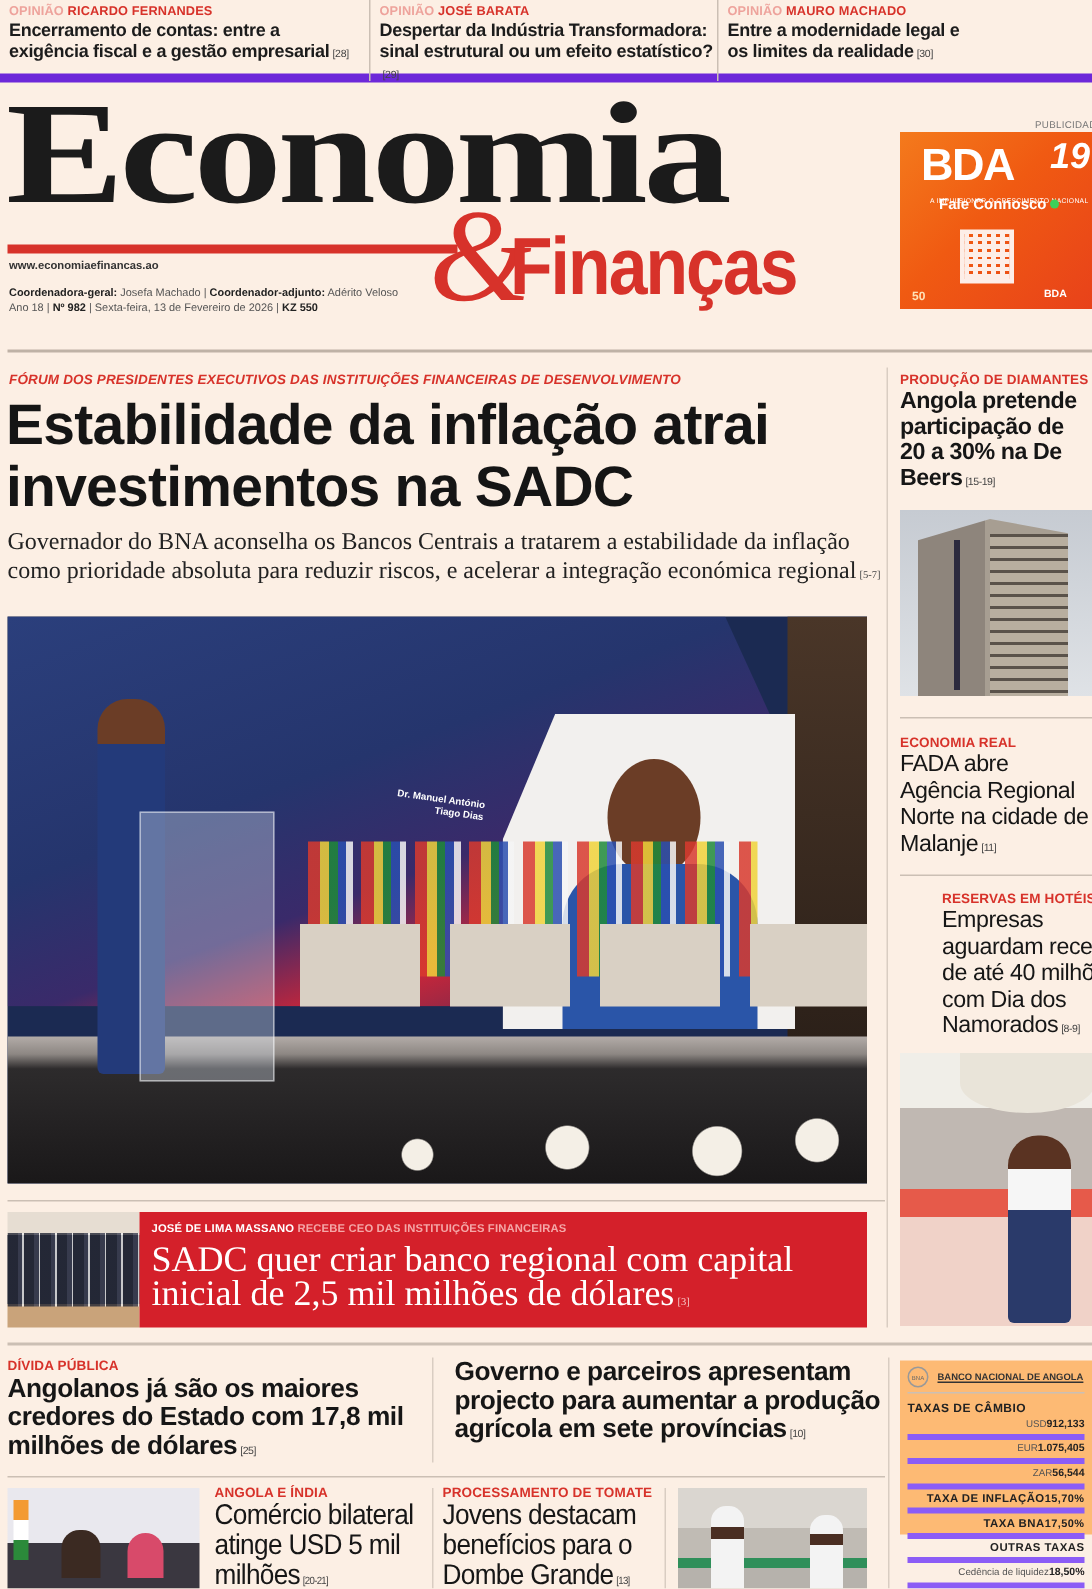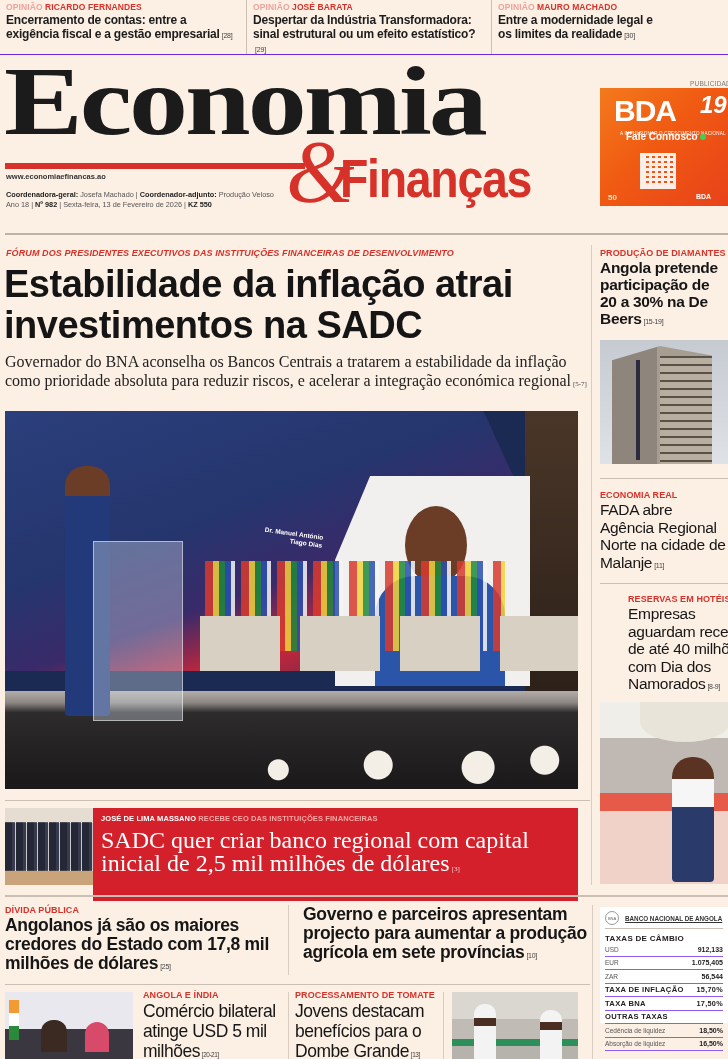--- a/index.html
+++ b/index.html
@@ -4,21 +4,21 @@
 <style>
   * { box-sizing: border-box; margin: 0; padding: 0; }
   html, body { width: 728px; height: 1059px; overflow: hidden; }
   body { background: #fcefe4; color: #1a1a1a; font-family: "Liberation Sans", sans-serif; position: relative; }
   .abs { position: absolute; }
   .kicker { color: #d7322a; font-family: "Liberation Sans", sans-serif; font-weight: bold; font-size: 9px; letter-spacing: 0.1px; text-transform: uppercase; line-height: 11px; }
   .kicker .dim { color: #e9928c; }
   .ref { font-size: 7px; font-weight: normal; color: #444; vertical-align: baseline; margin-left: 2px; }
 
   
-  .opinion-strip { left: 0; top: 0; width: 728px; height: 55px; border-bottom: 1px solid #6d28d9; }
+  .opinion-strip { left: 0; top: 0; width: 728px; height: 55px; border-bottom: 6px solid #6d28d9; }
   .op { position: absolute; top: 0; height: 54px; padding: 2px 6px 0 6px; }
   .op + .op { border-left: 1px solid #cbbfb4; }
   .op .kicker { font-size: 8.5px; }
   .op .kicker .dim { color: #eea39c; }
   .op .title { font-family: "Liberation Sans", sans-serif; font-weight: bold; font-size: 12px; line-height: 14px; color: #1c1c1c; letter-spacing: -0.2px; }
 
   
   .logo-economia { left: 4px; top: 54px; font-family: "Liberation Serif", serif; font-weight: bold; font-size: 118px; line-height: 118px; letter-spacing: -3px; color: #1b1b1b; transform: scaleY(0.82); transform-origin: top left; }
   .red-rule { left: 5px; top: 163px; width: 300px; height: 6px; background: #d7322a; }
   .amp { left: 286px; top: 128px; font-family: "Liberation Serif", serif; font-style: italic; font-size: 88px; line-height: 88px; color: #d7322a; font-weight: normal; }
@@ -57,21 +57,21 @@
   .lead-photo .podium { position: absolute; left: 88px; top: 130px; width: 90px; height: 180px; background: rgba(220,230,240,0.35); border: 1px solid rgba(255,255,255,0.5); }
   .lead-photo .flags { position: absolute; left: 200px; top: 150px; width: 300px; height: 90px; background: repeating-linear-gradient(90deg, #d83a2e 0 8px, #f0d33a 8px 14px, #1f8a3a 14px 20px, #2a4fb0 20px 26px, #f5f5f5 26px 30px, transparent 30px 36px); opacity: 0.85; }
   .lead-photo .chairs { position: absolute; left: 195px; top: 205px; width: 380px; height: 55px; background: repeating-linear-gradient(90deg, #d9d0c4 0 80px, transparent 80px 100px); }
   .lead-photo .flowers { position: absolute; left: 240px; top: 330px; width: 333px; height: 48px; background: radial-gradient(circle at 10% 60%, #f4efe6 0 10px, transparent 11px), radial-gradient(circle at 40% 50%, #f4efe6 0 14px, transparent 15px), radial-gradient(circle at 70% 55%, #f4efe6 0 16px, transparent 17px), radial-gradient(circle at 90% 40%, #f4efe6 0 14px, transparent 15px); }
   .lead-photo .caption-name { position: absolute; left: 248px; top: 118px; color: #fff; font-size: 6.5px; font-weight: bold; text-align: right; width: 70px; transform: rotate(8deg); line-height: 8px; }
   .hr-lead-bottom { left: 5px; top: 800px; width: 585px; height: 1px; background: #cbbfb4; }
 
   
   .banner-photo { left: 5px; top: 808px; width: 88px; height: 77px; background: linear-gradient(180deg, #e6ddd2 0 20%, #2b2e3a 20% 80%, #c9a37a 80%); overflow: hidden; }
   .banner-photo::after { content: ""; position: absolute; inset: 14px 0 14px 0; background: repeating-linear-gradient(90deg, #222635 0 7px, #3a3e52 7px 10px, #eee 10px 11px); opacity: 0.8; }
-  .banner { left: 93px; top: 808px; width: 485px; height: 93px; background: #d4202a; padding: 5px 8px; color: #fff; }
+  .banner { left: 93px; top: 808px; width: 485px; height: 77px; background: #d4202a; padding: 5px 8px; color: #fff; }
   .banner .kicker { color: #fff; font-size: 7.5px; }
   .banner .kicker .dim { color: #f4a7a7; }
   .banner .title { font-family: "Liberation Serif", serif; font-size: 24px; line-height: 23px; margin-top: 5px; color: #fff; }
   .banner .ref { color: #f7caca; }
   .hr-banner-bottom { left: 5px; top: 895px; width: 723px; height: 2px; background: #cbbfb4; }
 
   
   .rcol-rule { left: 591px; top: 245px; width: 1px; height: 640px; background: #d9cdc2; }
   .r-story { left: 600px; width: 128px; }
   .r-story .title-bold { font-weight: bold; font-size: 15.5px; line-height: 17px; color: #161616; letter-spacing: -0.3px; }
@@ -92,55 +92,55 @@
   .t-story .title { font-weight: normal; font-size: 19px; line-height: 20px; color: #161616; letter-spacing: -0.5px; transform: scaleX(0.92); transform-origin: left top; width: 145px; }
   .ph-india { left: 5px; top: 992px; width: 128px; height: 67px; background: linear-gradient(180deg, #e9e8ee 0 55%, #3a3740 55% 100%); overflow: hidden; }
   .ph-india .p1 { position: absolute; left: 36px; top: 28px; width: 26px; height: 32px; border-radius: 12px 12px 0 0; background: #3b2a22; }
   .ph-india .p2 { position: absolute; left: 80px; top: 30px; width: 24px; height: 30px; border-radius: 12px 12px 0 0; background: #d84a6a; }
   .ph-india .flag { position: absolute; left: 4px; top: 8px; width: 10px; height: 40px; background: linear-gradient(180deg, #f39a32 0 33%, #fff 33% 66%, #2b8a3a 66%); }
   .ph-tomato { left: 452px; top: 992px; width: 126px; height: 67px; background: linear-gradient(180deg, #dad6d0 0 40%, #c0bbb4 40% 70%, #2f8f5a 70% 80%, #b6b2ac 80%); overflow: hidden; }
   .ph-tomato .w1 { position: absolute; left: 22px; top: 12px; width: 22px; height: 55px; border-radius: 10px 10px 0 0; background: linear-gradient(180deg, #f3f3f3 0 25%, #4a2e22 25% 40%, #f3f3f3 40%); }
   .ph-tomato .w2 { position: absolute; left: 88px; top: 18px; width: 22px; height: 50px; border-radius: 10px 10px 0 0; background: linear-gradient(180deg, #f3f3f3 0 25%, #4a2e22 25% 40%, #f3f3f3 40%); }
 
   
-  .bna { left: 600px; top: 907px; width: 128px; height: 116px; background: #ffffff; padding: 4px 5px; font-size: 6.5px; color: #555; }
+  .bna { left: 600px; top: 907px; width: 128px; height: 116px; background: #fdba74; padding: 4px 5px; font-size: 6.5px; color: #555; }
   .bna .hdr { display: flex; align-items: center; gap: 6px; border-bottom: 1px solid #cbbfb4; padding-bottom: 3px; }
   .bna .seal { width: 14px; height: 14px; border-radius: 50%; border: 1px solid #999; font-size: 4px; display: flex; align-items: center; justify-content: center; color: #666; }
   .bna .bank { font-weight: bold; font-size: 6.3px; color: #333; text-decoration: underline; }
   .bna .section { font-weight: bold; font-size: 8px; color: #222; margin-top: 5px; letter-spacing: 0.3px; }
-  .bna .row { display: flex; justify-content: space-between; border-bottom: 1px solid #8b5cf6; padding: 2.5px 0 2px 0; line-height: 8px; }
+  .bna .row { display: flex; justify-content: flex-end; border-bottom: 4px solid #8b5cf6; padding: 2.5px 0 2px 0; line-height: 8px; }
   .bna .row .v { font-weight: bold; color: #222; font-size: 7px; }
   .bna .row.big { font-weight: bold; color: #222; font-size: 7.6px; letter-spacing: 0.3px; }
   .bna .row.big .v { font-size: 7.3px; }
 </style>
 </head>
 <body>
 
 <div class="abs opinion-strip">
   <div class="op" style="left:0;width:246px;">
     <div class="kicker"><span class="dim">Opinião</span> <span>Ricardo Fernandes</span></div>
     <div class="title"><span>Encerramento de contas: entre a exigência fiscal e a gestão empresarial</span><span class="ref">[28]</span></div>
   </div>
   <div class="op" style="left:246px;width:245px;">
     <div class="kicker"><span class="dim">Opinião</span> <span>José Barata</span></div>
     <div class="title"><span>Despertar da Indústria Transformadora: sinal estrutural ou um efeito estatístico?</span><span class="ref">[29]</span></div>
   </div>
-  <div class="op" style="left:491px;width:237px;">
+  <div class="op" style="left:478px;width:237px;">
     <div class="kicker"><span class="dim">Opinião</span> <span>Mauro Machado</span></div>
     <div class="title" style="width:170px;"><span>Entre a modernidade legal e os limites da realidade</span><span class="ref">[30]</span></div>
   </div>
 </div>
 
 <div class="abs logo-economia">Economia</div>
 <div class="abs red-rule"></div>
 <div class="abs amp">&amp;</div>
 <div class="abs financas">Finanças</div>
 <div class="abs url">www.economiaefinancas.ao</div>
 <div class="abs credits">
-  <div><b>Coordenadora-geral:</b> <span>Josefa Machado</span> | <b>Coordenador-adjunto:</b> <span>Produção Veloso</span></div>
+  <div><b>Coordenadora-geral:</b> <span>Josefa Machado</span> | <b>Coordenador-adjunto:</b> <span>Adérito Veloso</span></div>
   <div><span>Ano 18</span> | <b>Nº 982</b> | <span>Sexta-feira, 13 de Fevereiro de 2026</span> | <b>KZ 550</b></div>
 </div>
 
 <div class="abs pub-label" style="text-transform:uppercase;">Publicidade</div>
 <div class="abs ad">
   <div class="brand">BDA</div>
   <div class="years">19</div>
   <div class="tagline" style="text-transform:uppercase;">A impulsionar o crescimento nacional</div>
   <div class="fale"><span>Fale Connosco</span> <span style="display:inline-block;width:6px;height:6px;border-radius:50%;background:#3ecf5a;"></span></div>
   <div class="qr"></div>

